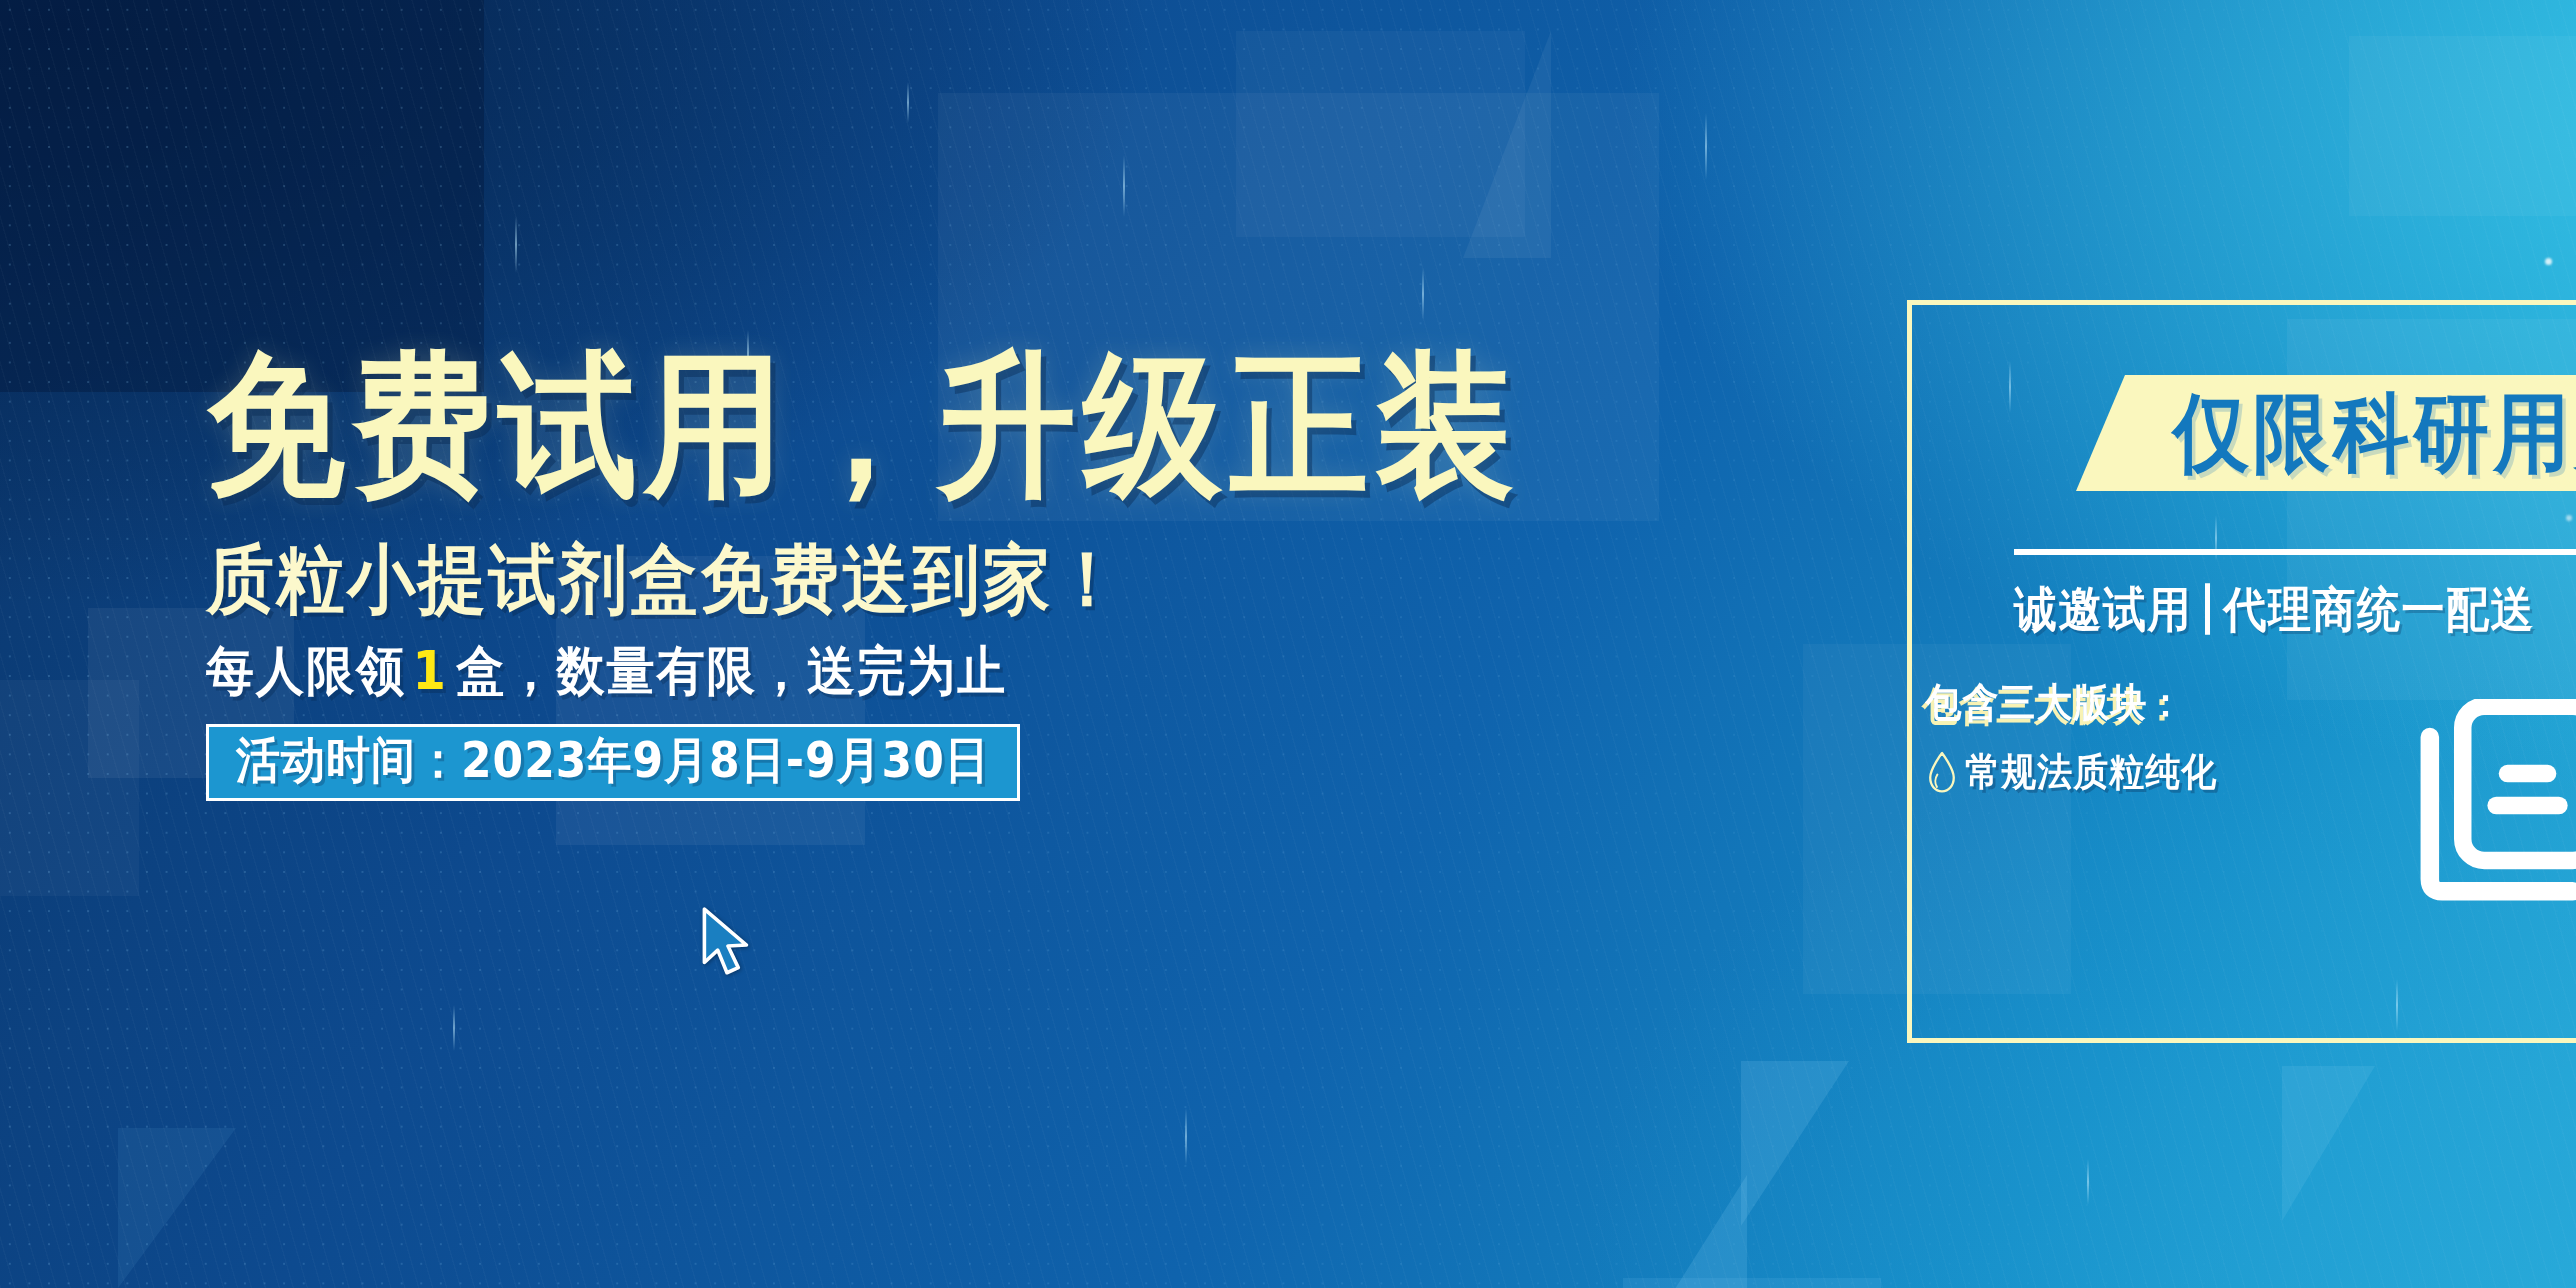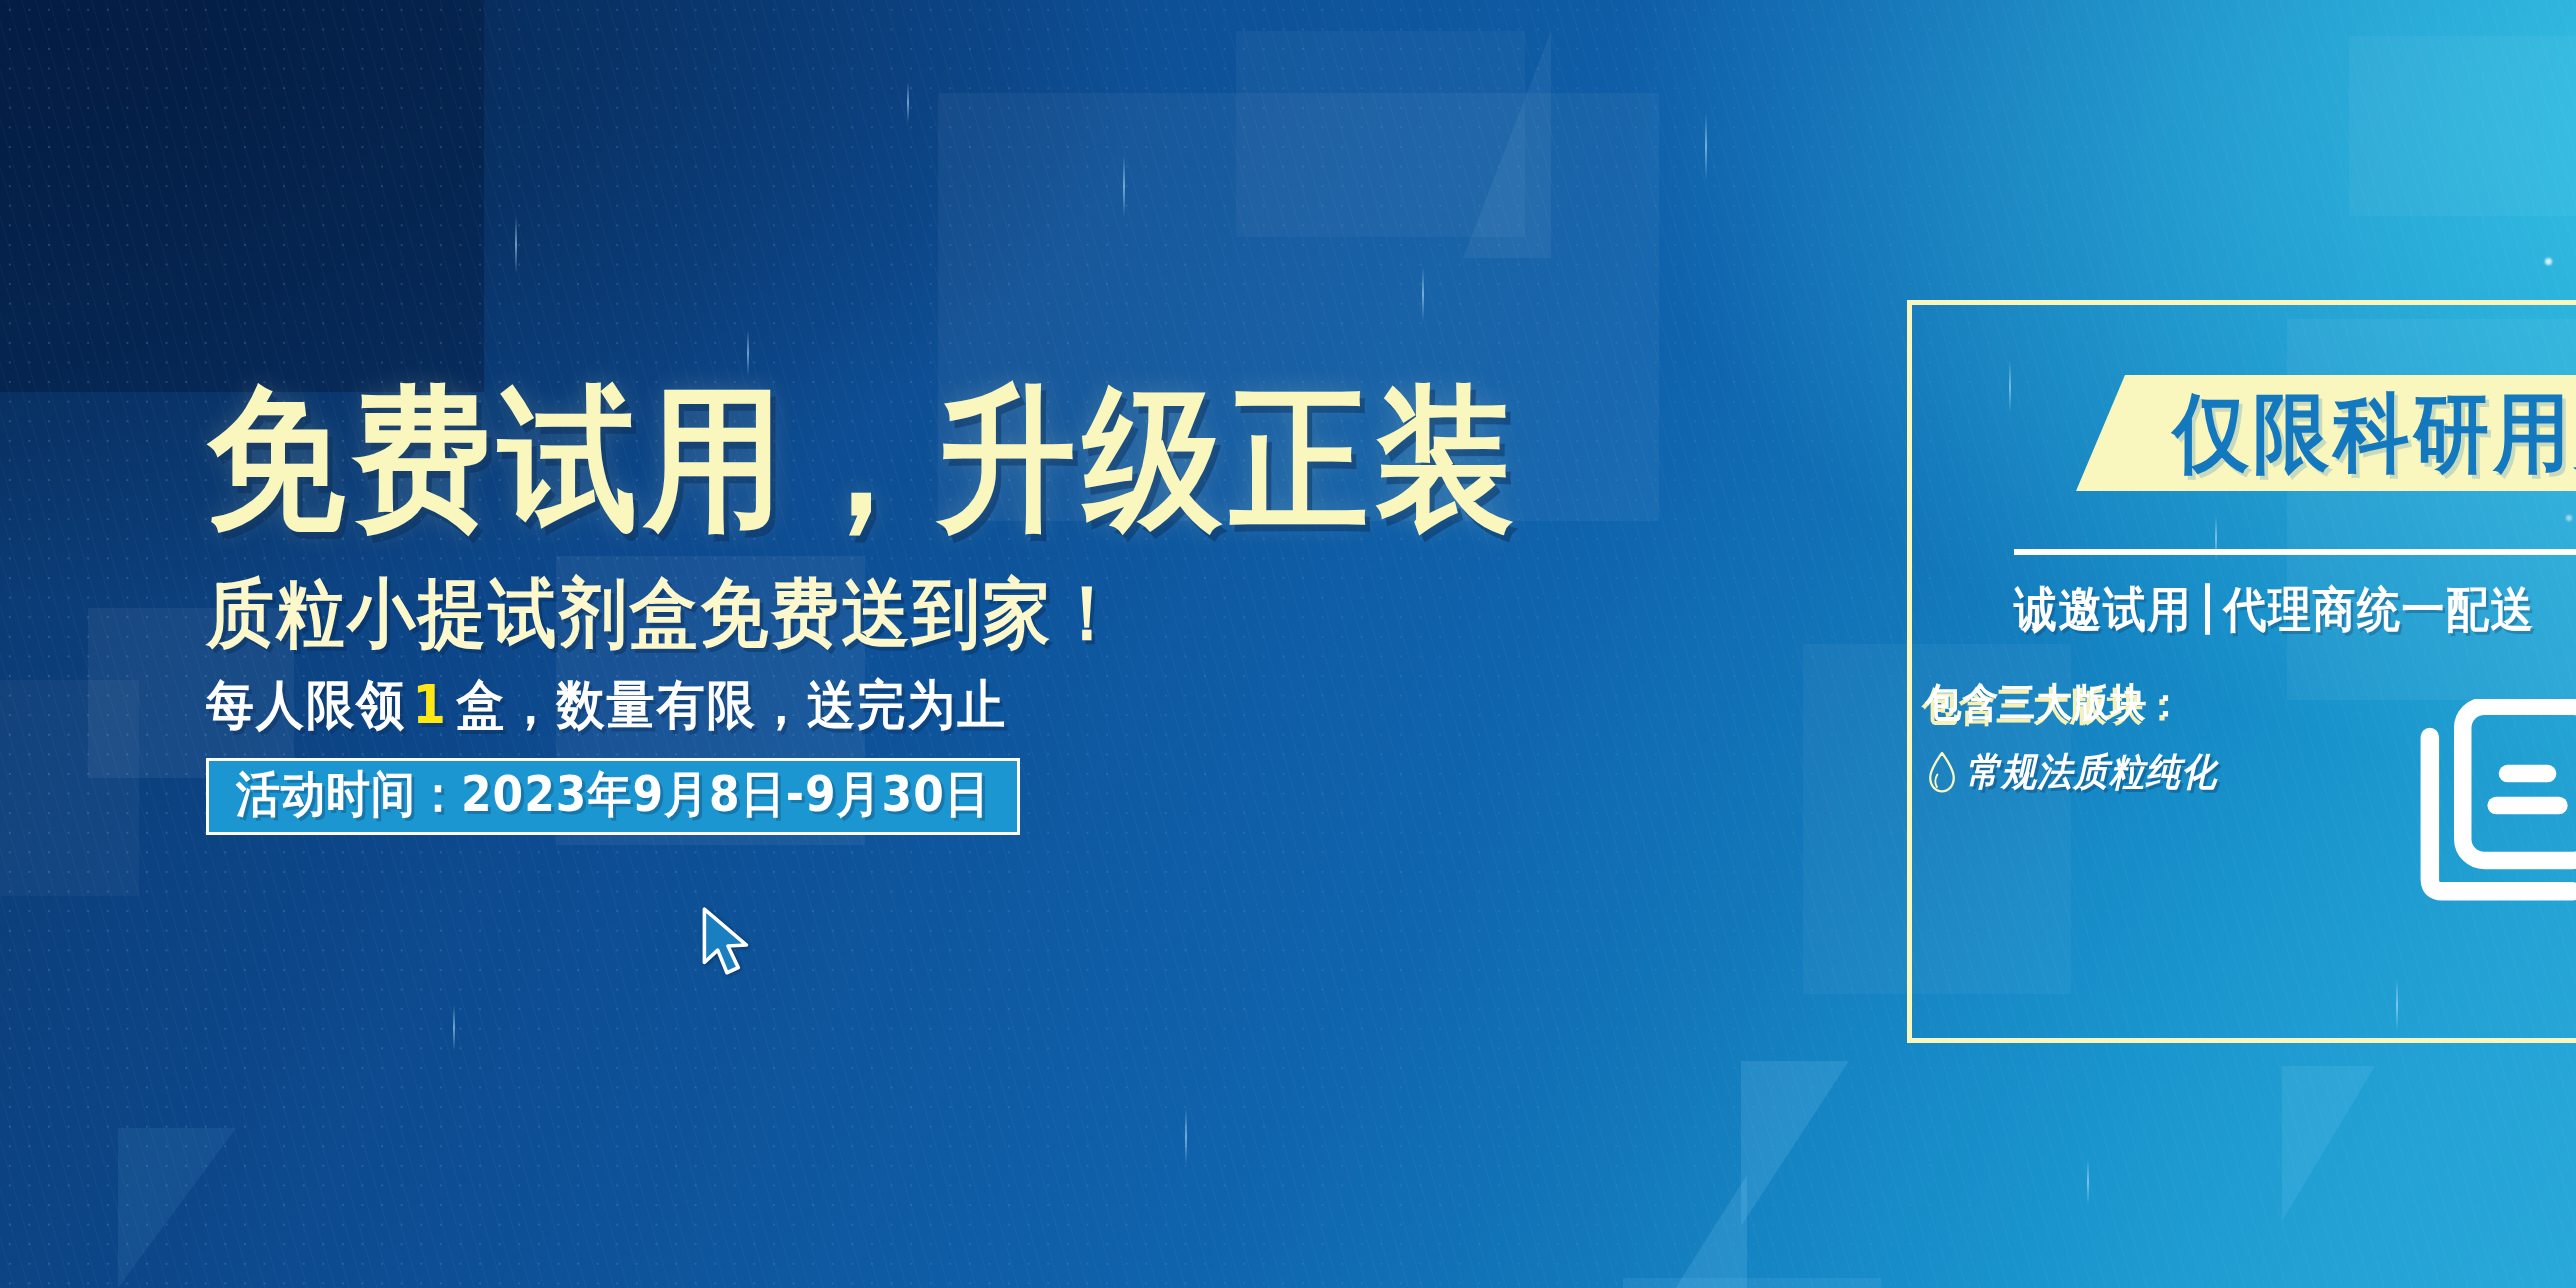--- a/index.html
+++ b/index.html
@@ -30,21 +30,21 @@
     background-image:repeating-linear-gradient(74deg, rgba(255,255,255,.085) 0px, rgba(255,255,255,.085) 1px, rgba(255,255,255,0) 1.5px, rgba(255,255,255,0) 13.4px);
   }
   .shapes{position:absolute;inset:0;}
   .sq{position:absolute;background:rgba(255,255,255,.055);}
   .tri{position:absolute;width:0;height:0;}
   .bok{position:absolute;border-radius:50%;background:rgba(255,255,255,.80);filter:blur(0.8px);}
   .bok.s{background:rgba(255,255,255,.55);}
   .streakline{position:absolute;background:linear-gradient(180deg,rgba(255,255,255,0),rgba(190,235,255,.55),rgba(255,255,255,0));width:1.5px;border-radius:1.5px;}
 
   
-  .left{ position:absolute; left:206px; top:382px; width:1597px; }
+  .left{ position:absolute; left:206px; top:348px; width:1597px; }
 
   .headline{
     font-size:139px; line-height:1; font-weight:bold; letter-spacing:7.2px;
     color:#FAF7BE; white-space:nowrap;
     text-shadow:
       5.2px 6.2px 0 rgba(6,40,80,.42),
       0 0 24px rgba(255,255,200,.18);
     transform:scaleY(1.12); transform-origin:left top;
     font-family:"DejaVu Sans","Liberation Sans",sans-serif;
   }
@@ -125,21 +125,21 @@
 
   .features-title{
     position:absolute; left:18.5px; top:385px;
     font-size:36px; line-height:1; font-weight:bold; letter-spacing:1px;
     color:#FFFFFF; white-space:nowrap; transform:scaleY(1.1);
     text-shadow:-3.6px 3.1px 0 #F7F2B4;
     font-family:"DejaVu Sans","Liberation Sans",sans-serif;
   }
 
   .flist{ position:absolute; left:11.3px; top:442px; width:464px; }
-  .frow{ display:flex; align-items:center; height:61px;font-style:italic; }
+  .frow{ display:flex; align-items:center; height:61px; }
   .ficon{ width:47px; display:flex; align-items:center; justify-content:center; flex:0 0 47px; }
   .flabel{
     font-size:35px; line-height:1; font-weight:bold; letter-spacing:1px;
     color:#FFFFFF; white-space:nowrap; transform:scaleY(1.1);
     text-shadow:2.6px 2.6px 0 rgba(6,40,80,.30);
     font-family:"DejaVu Sans","Liberation Sans",sans-serif;
   }
 
   .prodicon{ position:absolute; left:498px; top:399px; width:206px; height:216px; }
 

